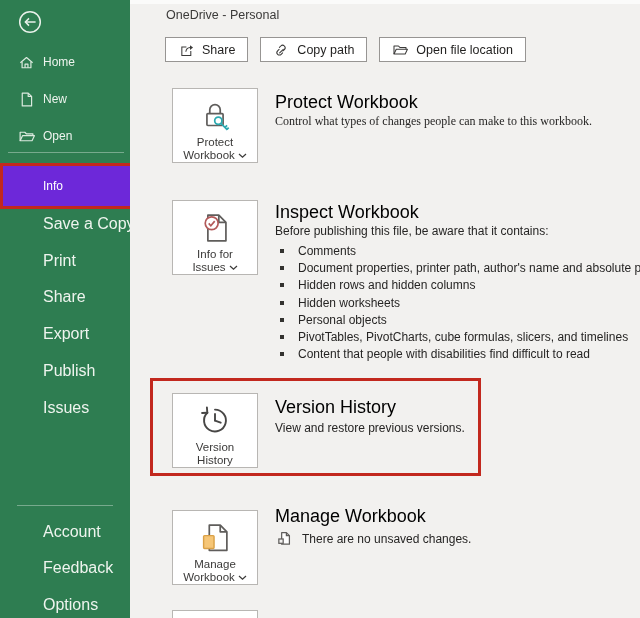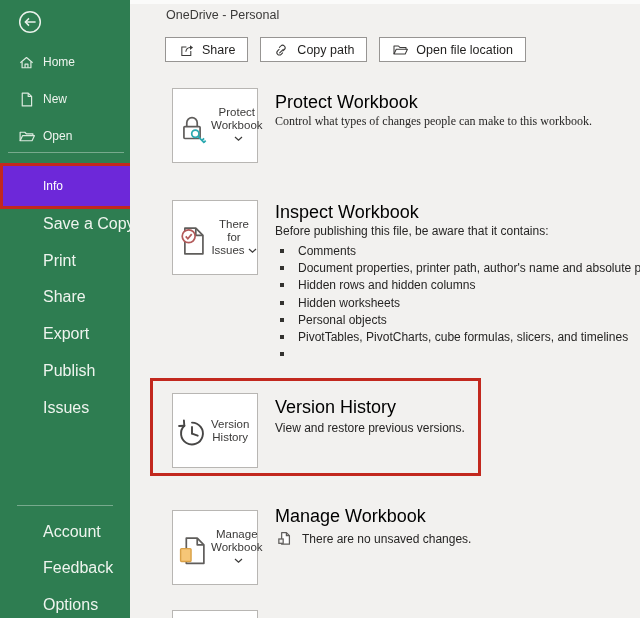--- a/index.html
+++ b/index.html
@@ -32,21 +32,21 @@
   .toolbar { position:absolute; left:35px; top:37px; display:flex; gap:12px; }
   .tb-btn {
     display:flex; align-items:center; gap:8px; height:25px; padding:0 12px;
     background:#ffffff; border:1px solid #979593; font-size:12.5px; color:#201f1e;
     cursor:pointer; white-space:nowrap;
   }
   .tb-btn svg { flex:0 0 auto; }
   .tile {
     position:absolute; left:42px; width:86px; height:75px;
     background:#ffffff; border:1px solid #b8b6b3;
-    display:flex; flex-direction:row; align-items:center; justify-content:flex-start;
+    display:flex; flex-direction:column; align-items:center; justify-content:flex-start;
     cursor:pointer;
   }
   .tile .tico { margin-top:7px; height:40px; display:flex; align-items:center; }
   .tile .tlabel { font-size:11.5px; line-height:13px; color:#3b3a39; text-align:center; }
   .tile .caret { display:inline-block; margin-left:3px; }
   .sec-title { position:absolute; left:145px; font-size:18px; line-height:24px; color:#000000; font-weight:400; white-space:nowrap; }
   .sec-desc { position:absolute; left:145px; font-size:12px; line-height:16px; color:#262524; white-space:nowrap; }
   .bullets { position:absolute; left:150px; top:242px; list-style:none; }
   .bullets li { display:flex; align-items:center; height:17.3px; font-size:12px; color:#262524; white-space:nowrap; }
   .bullets .sq { width:4px; height:4px; background:#33322f; margin-right:14px; flex:0 0 auto; }
@@ -183,21 +183,21 @@
   <div class="tile" style="top:200px;">
     <span class="tico">
       <svg width="38" height="38" viewBox="0 0 40 40">
         <path d="M12.5 6.5 H24 L31.5 14 V33.5 H12.5 Z" fill="#ffffff" stroke="#5f5d5b" stroke-width="1.8" stroke-linejoin="round"></path>
         <path d="M24 6.5 V14 H31.5" fill="none" stroke="#5f5d5b" stroke-width="1.8" stroke-linejoin="round"></path>
         <circle cx="16.5" cy="15" r="6.8" fill="#ffffff" stroke="#b35a5a" stroke-width="1.8"></circle>
         <path d="M13.4 15.2 l2.2 2.4 4.1-4.8" fill="none" stroke="#b35a5a" stroke-width="1.8"></path>
       </svg>
     </span>
     <span class="tlabel">
-      <span>There for</span><br>
+      <span>Info for</span><br>
       <span>Issues</span><span class="caret"><svg width="9" height="6" viewBox="0 0 9 6" fill="none" stroke="#3b3a39" stroke-width="1.2">
             <polyline points="1,1 4.5,4.3 8,1"></polyline>
           </svg></span>
     </span>
   </div>
   <div class="sec-title" style="top:200px;">Inspect Workbook</div>
   <div class="sec-desc" style="top:223px;">Before publishing this file, be aware that it contains:</div>
   <ul class="bullets">
     <li>
         <span class="sq"></span>
@@ -218,20 +218,21 @@
     <li>
         <span class="sq"></span>
         <span>Personal objects</span>
       </li>
     <li>
         <span class="sq"></span>
         <span>PivotTables, PivotCharts, cube formulas, slicers, and timelines</span>
       </li>
     <li>
         <span class="sq"></span>
+        <span>Content that people with disabilities find difficult to read</span>
       </li>
   </ul>
 
   <div class="tile" style="top:393px;">
     <span class="tico">
       <svg width="38" height="38" viewBox="0 0 40 40" fill="none" stroke="#474645" stroke-width="2" stroke-linecap="round">
         <path d="M20 8 A11.5 11.5 0 1 1 11.9 11.3"></path>
         <path d="M11.9 11.3 L6.4 11.6"></path>
         <path d="M11.9 11.3 L11.5 5.8"></path>
         <path d="M20 19.5 V12.5"></path>

